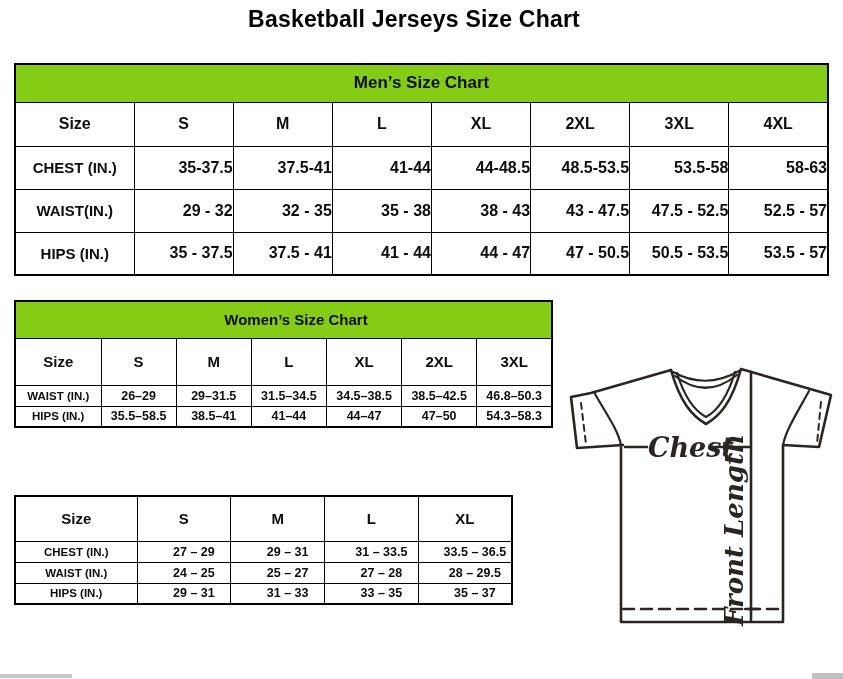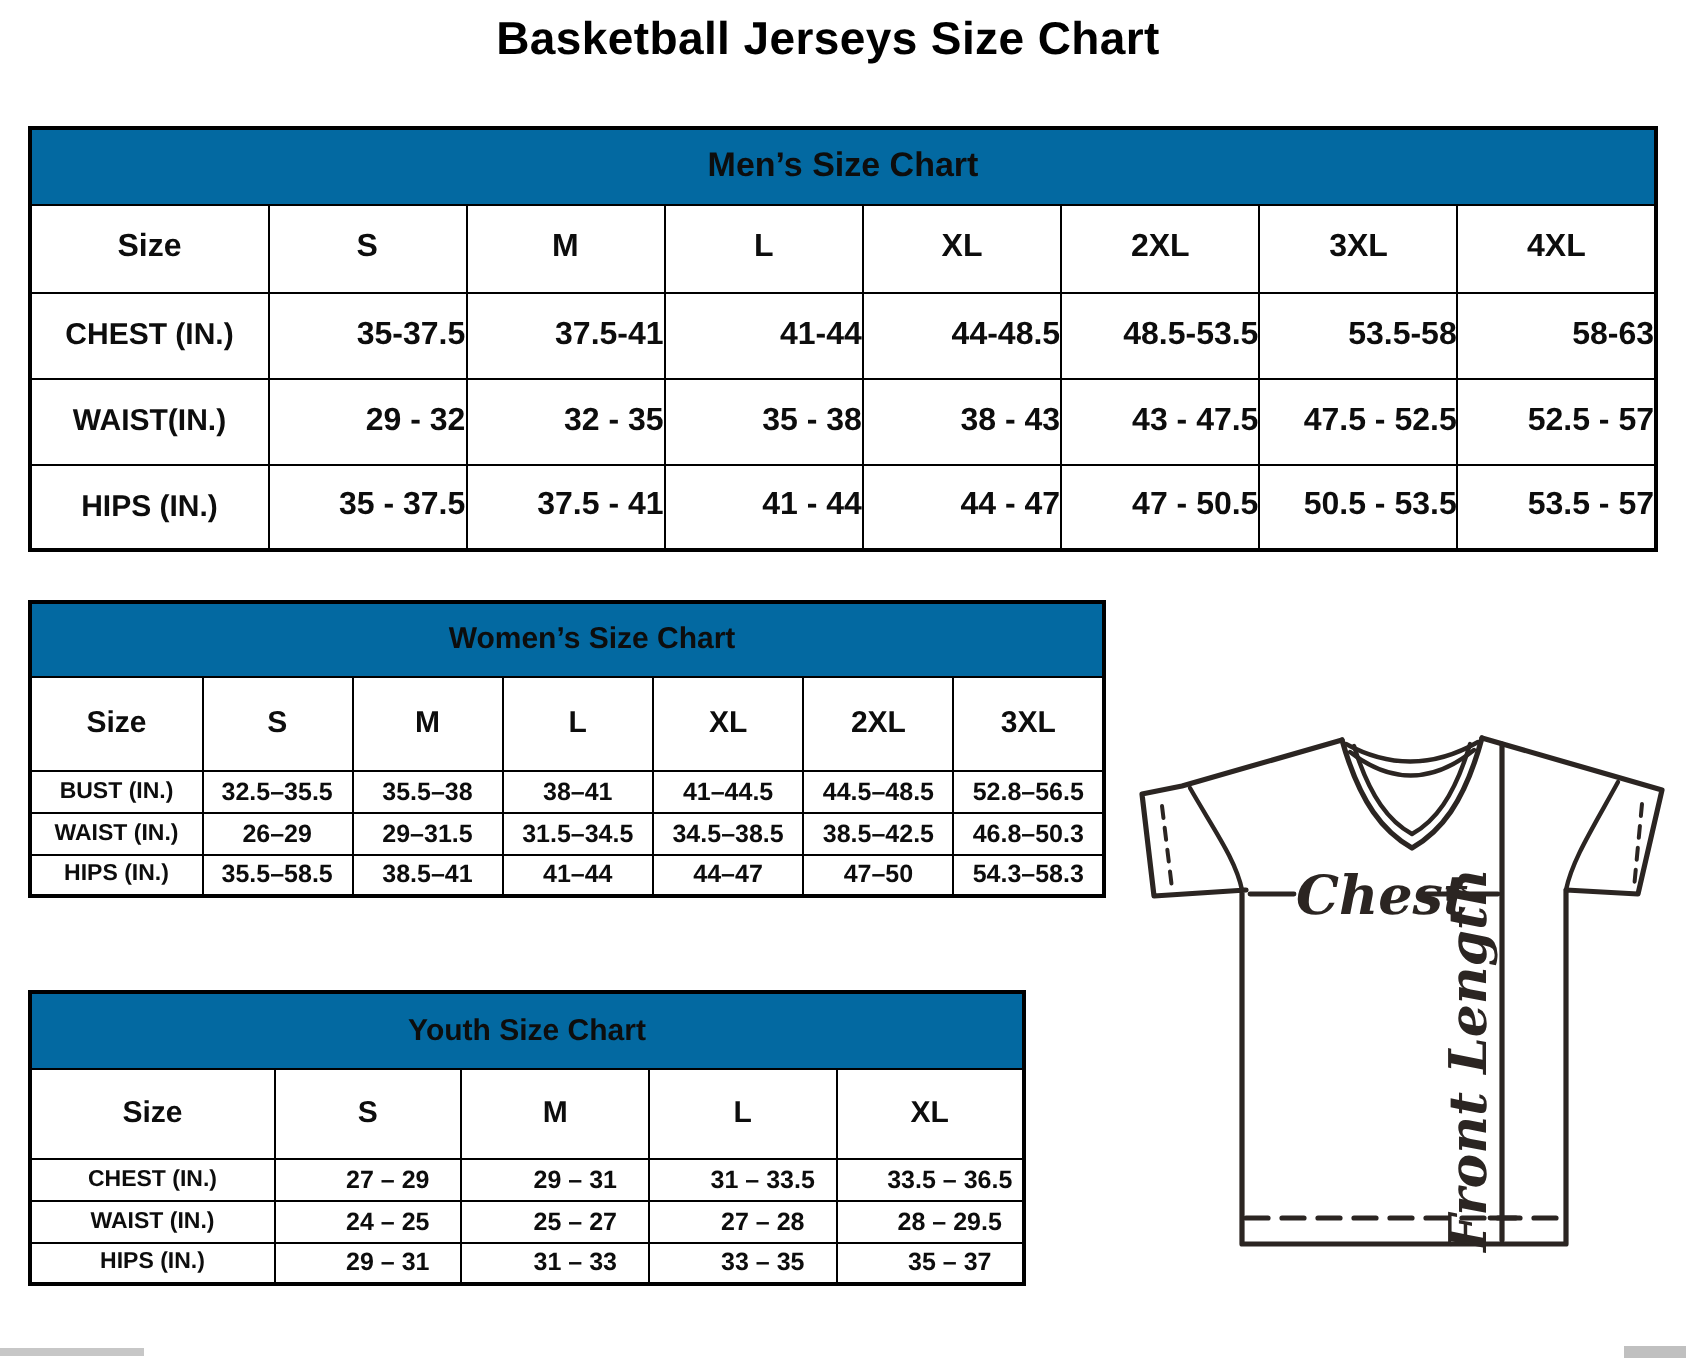--- a/index.html
+++ b/index.html
@@ -23,21 +23,21 @@
     border:2px solid #000;
     background:#fff;
   }
   table.size-table th, table.size-table td {
     border:1px solid #000;
     text-align:center; vertical-align:middle;
     font-weight:bold; color:#0d0d0d;
     overflow:hidden; white-space:nowrap;
   }
   tr.band-row td {
-    background:#0369a1;
+    background:#84cc16;
     font-weight:bold;
   }
   
   #men-table { left:14px; top:63px; width:815px; }
   #men-table col.first-col { width:119px; }
   #men-table tr.band-row td { height:38px; font-size:17px; }
   #men-table tr.header-row th { height:44px; font-size:16px; }
   #men-table tr.data-row th { height:43px; font-size:15px; }
   #men-table tr.data-row td { height:43px; font-size:16px;text-align:right; }
   
@@ -146,29 +146,20 @@
       <tr class="header-row">
         <th>Size</th>
         <th>S</th>
         <th>M</th>
         <th>L</th>
         <th>XL</th>
         <th>2XL</th>
         <th>3XL</th>
       </tr>
       <tr class="data-row">
-        <th>BUST (IN.)</th>
-        <td>32.5–35.5</td>
-        <td>35.5–38</td>
-        <td>38–41</td>
-        <td>41–44.5</td>
-        <td>44.5–48.5</td>
-        <td>52.8–56.5</td>
-      </tr>
-      <tr class="data-row">
         <th>WAIST (IN.)</th>
         <td>26–29</td>
         <td>29–31.5</td>
         <td>31.5–34.5</td>
         <td>34.5–38.5</td>
         <td>38.5–42.5</td>
         <td>46.8–50.3</td>
       </tr>
       <tr class="data-row">
         <th>HIPS (IN.)</th>
@@ -183,23 +174,20 @@
   </table>
 <table class="size-table" id="youth-table">
     <colgroup>
       <col class="first-col">
       <col>
       <col>
       <col>
       <col>
     </colgroup>
     <tbody>
-      <tr class="band-row">
-        <td colspan="5">Youth Size Chart</td>
-      </tr>
       <tr class="header-row">
         <th>Size</th>
         <th>S</th>
         <th>M</th>
         <th>L</th>
         <th>XL</th>
       </tr>
       <tr class="data-row">
         <th>CHEST (IN.)</th>
         <td>27 – 29</td>

